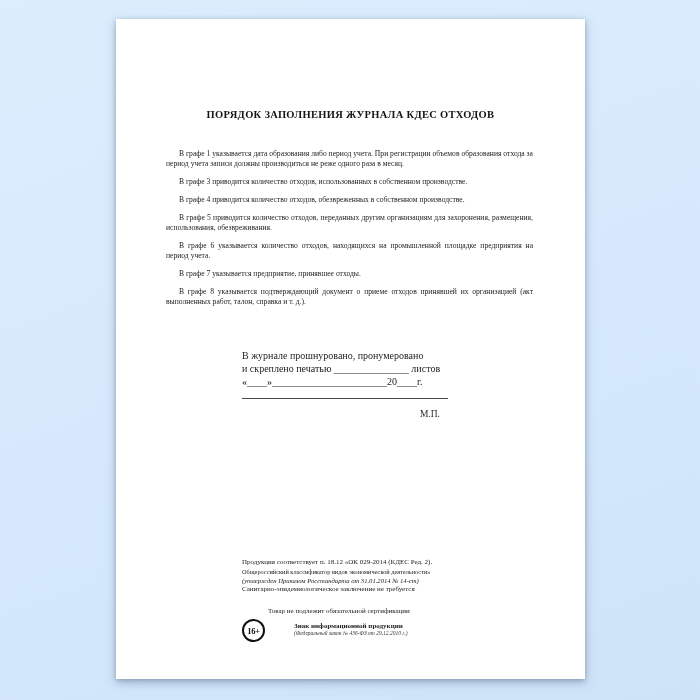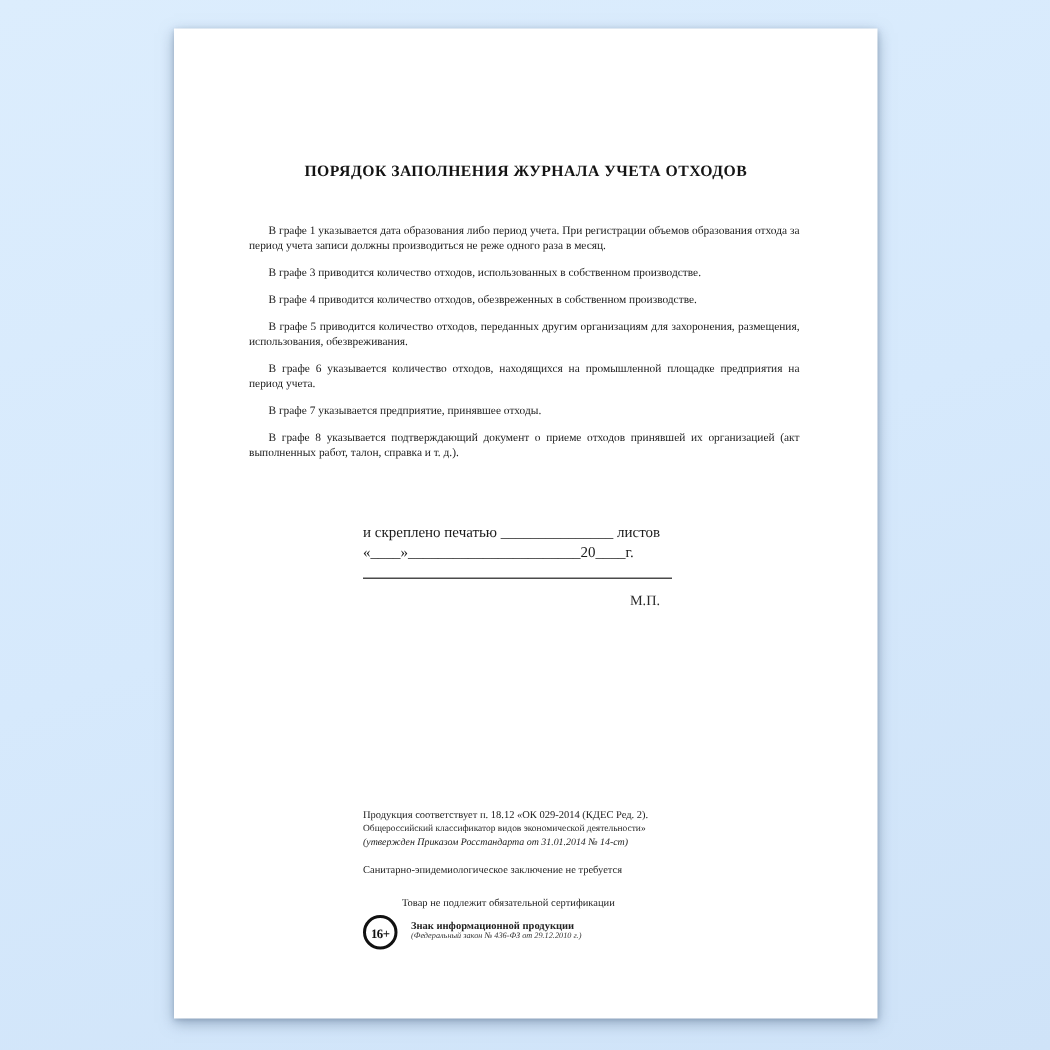--- a/index.html
+++ b/index.html
@@ -75,30 +75,31 @@
     font-size: 9.5px;
     color: #2a2a2a;
   }
   .doc-footer {
     position: absolute;
     top: 520px;
     left: 126px;
     width: 290px;
     color: #222222;
   }
-  .conf-1 { margin-top: 0; font-size: 7px;  line-height: 9px; }
+  .conf-1 { margin-top: 19px; font-size: 7px;  line-height: 9px; }
   .conf-2 { font-size: 6.3px; line-height: 9px; }
   .conf-3 { font-size: 6.6px; line-height: 9px; font-style: italic; }
-  .foot-line-a { margin-top: 10px; font-size: 7px; line-height: 9px; }
+  .foot-line-a { font-size: 7px; line-height: 9px; }
   .foot-line-b { margin-top: 13px; font-size: 7px; line-height: 9px; margin-left: 26px; }
   .foot-line-c { margin-top: 10px; font-size: 7px; line-height: 9px; }
   .age-row {
     margin-top: 3px;
     display: flex;
     align-items: flex-start;
+    gap: 20px;
   }
   .age-badge {
     width: 19px;
     height: 19px;
     border: 2px solid #111111;
     border-radius: 50%;
     display: flex;
     align-items: center;
     justify-content: center;
     font-weight: bold;
@@ -121,33 +122,34 @@
     font-size: 5.5px;
     line-height: 7px;
     color: #333333;
   }
 </style>
 </head>
 <body>
 
 <div class="paper">
 
-  <div class="doc-title">ПОРЯДОК ЗАПОЛНЕНИЯ ЖУРНАЛА УЧЕТА ОТХОДОВ</div>
+  <div class="doc-title">ПОРЯДОК ЗАПОЛНЕНИЯ ЖУРНАЛА КДЕС ОТХОДОВ</div>
 
   <div class="doc-body">
     <p>В графе 1 указывается дата образования либо период учета. При регистрации объемов образования отхода за период учета записи должны производиться не реже одного раза в месяц.</p>
     <p>В графе 3 приводится количество отходов, использованных в собственном производстве.</p>
     <p>В графе 4 приводится количество отходов, обезвреженных в собственном производстве.</p>
     <p>В графе 5 приводится количество отходов, переданных другим организациям для захоронения, размещения, использования, обезвреживания.</p>
     <p>В графе 6 указывается количество отходов, находящихся на промышленной площадке предприятия на период учета.</p>
     <p>В графе 7 указывается предприятие, принявшее отходы.</p>
     <p>В графе 8 указывается подтверждающий документ о приеме отходов принявшей их организацией (акт выполненных работ, талон, справка и т. д.).</p>
   </div>
 
   <div class="sig-block">
+    <div class="sig-line">В журнале прошнуровано, пронумеровано</div>
     <div class="sig-line">и скреплено печатью _______________ листов</div>
     <div class="sig-line">«____»_______________________20____г.</div>
     <div class="sig-rule"></div>
     <div class="stamp">М.П.</div>
   </div>
 
   <div class="doc-footer">
     <div class="conf-1">Продукция соответствует п. 18.12 «ОК 029-2014 (КДЕС Ред. 2).</div>
     <div class="conf-2">Общероссийский классификатор видов экономической деятельности»</div>
     <div class="conf-3">(утвержден Приказом Росстандарта от 31.01.2014 № 14-ст)</div>

